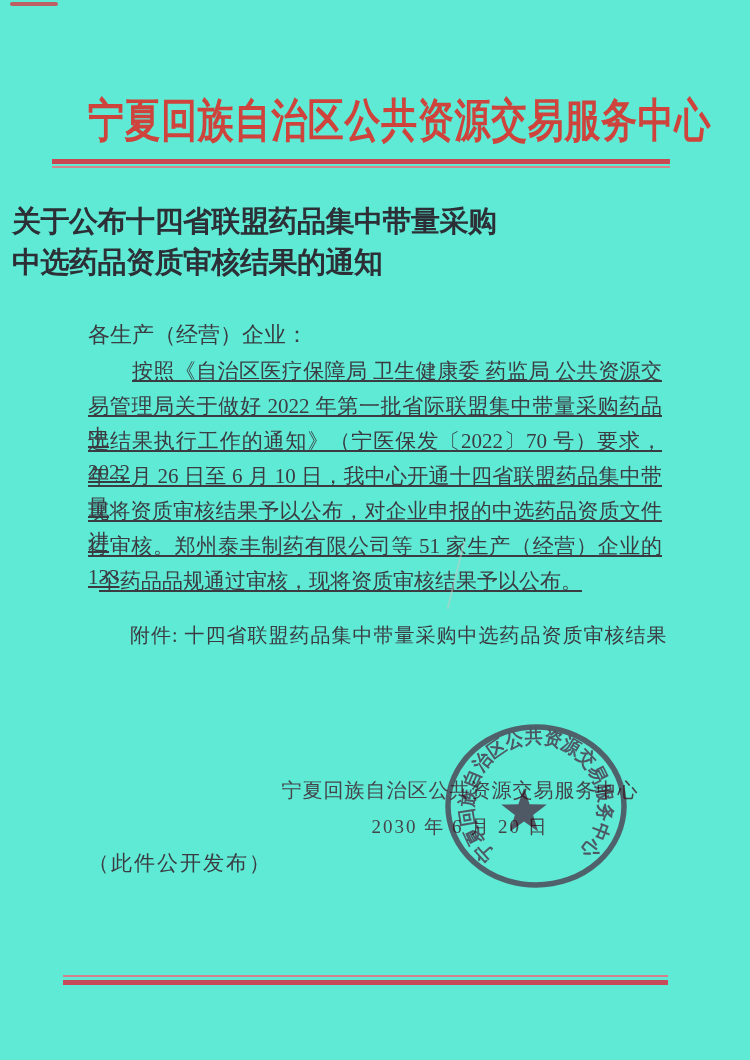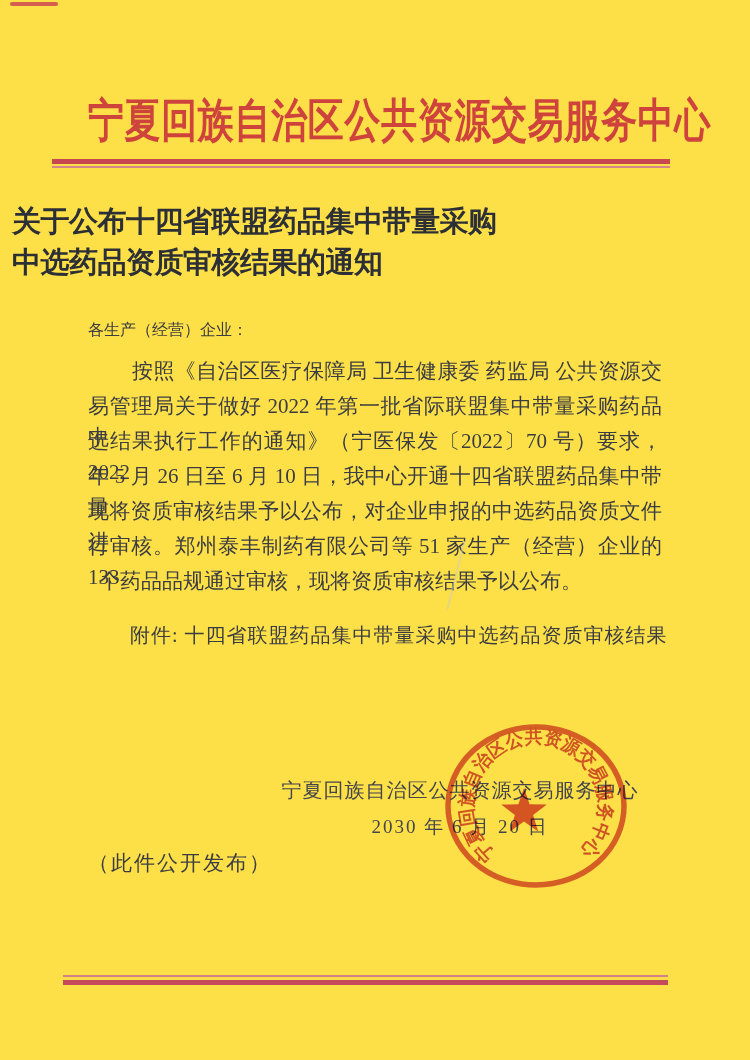--- a/index.html
+++ b/index.html
@@ -1,41 +1,41 @@
 <!DOCTYPE html>
 <html><head>
 <meta charset="utf-8">
 <style>
   html,body { margin:0; padding:0; background:#e9e9e9; }
   .page {
     position:relative; width:750px; height:1060px; margin:0 auto;
-    background:#fde047; overflow:hidden;
+    background:#5eead4; overflow:hidden;
     font-family:"Liberation Serif","DejaVu Serif",serif;
   }
   .artifact-topleft {
     position:absolute; left:10px; top:2px; width:48px; height:4px;
     background:#cf4750; opacity:.85; border-radius:2px;
   }
   .header-org-wrap { position:absolute; top:90px; left:0; width:750px; text-align:center; }
   .header-org {
     display:inline-block; font-size:46px; font-weight:bold; color:#ce443c;
     white-space:nowrap; transform:scaleX(.78); transform-origin:center;
     letter-spacing:1px;
   }
   .header-rule-thick { position:absolute; top:159px; left:52px; width:618px; height:5px; background:#c84750; }
   .header-rule-thin  { position:absolute; top:166px; left:52px; width:618px; height:2px; background:#d8848c; }
 
   .doc-title {
     position:absolute; top:201px; left:12px; width:750px; text-align:left;
     font-size:29px; font-weight:bold; color:#2d2f36; line-height:41px; letter-spacing:-0.5px;
   }
-  .salutation { position:absolute; top:320px; left:88px; font-size:16px; color:#3b3c42; }
+  .salutation { position:absolute; top:320px; left:88px; font-size:22px; color:#3b3c42; }
 
   .para { position:absolute; top:356px; left:88px; width:574px; font-size:21px; color:#3b3c42; }
-  .para-line { height:35px; line-height:31px; text-align:justify; text-align-last:justify; }
+  .para-line { height:35px; line-height:31px; text-align:justify; text-align-last:justify;text-decoration:underline; }
   .para-line.first { text-indent:44px; }
   .para-line.last  { text-align-last:left;margin-left:11px; }
 
   .attachment { position:absolute; top:622px; left:130px; font-size:20px; color:#3b3c42; letter-spacing:1px; }
 
   .sig-org  { position:absolute; top:777px; left:460px; transform:translateX(-50%);
               font-size:20px; color:#44454b; white-space:nowrap; letter-spacing:1px; }
   .sig-date { position:absolute; top:814px; left:460px; transform:translateX(-50%);
               font-size:19px; color:#44454b; white-space:nowrap; letter-spacing:2px; }
   .public-note { position:absolute; top:849px; left:88px; font-size:21px; color:#3b3c42; letter-spacing:2px; }

